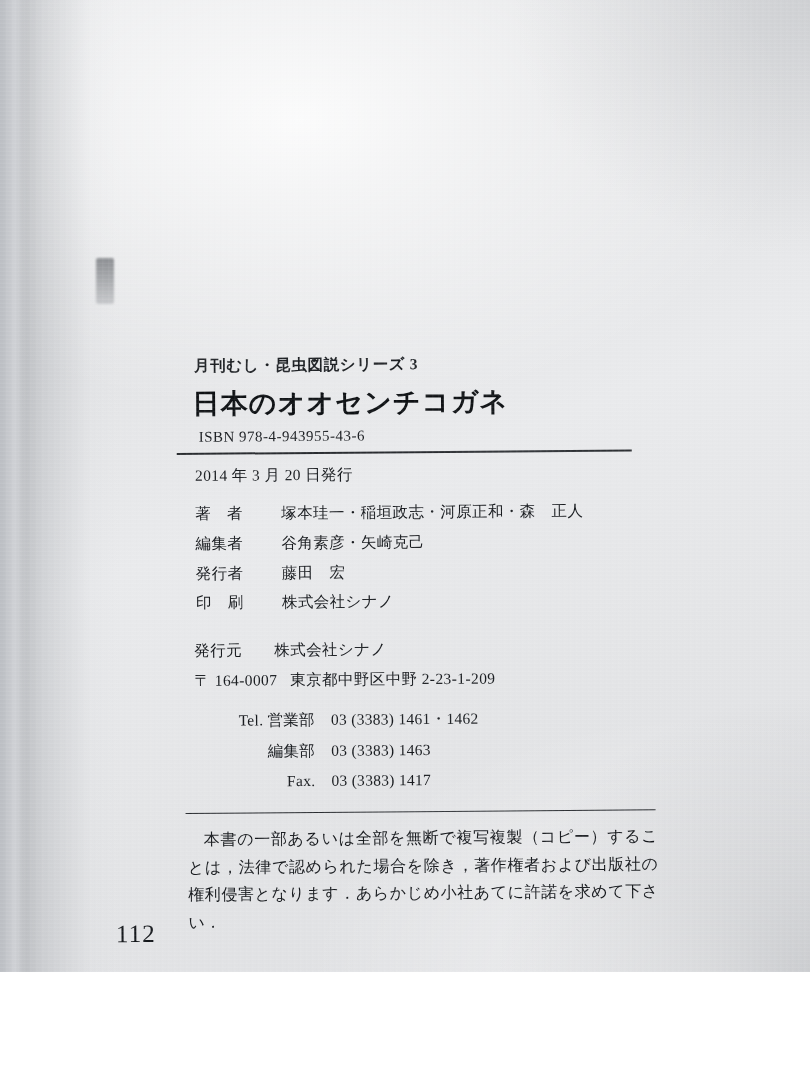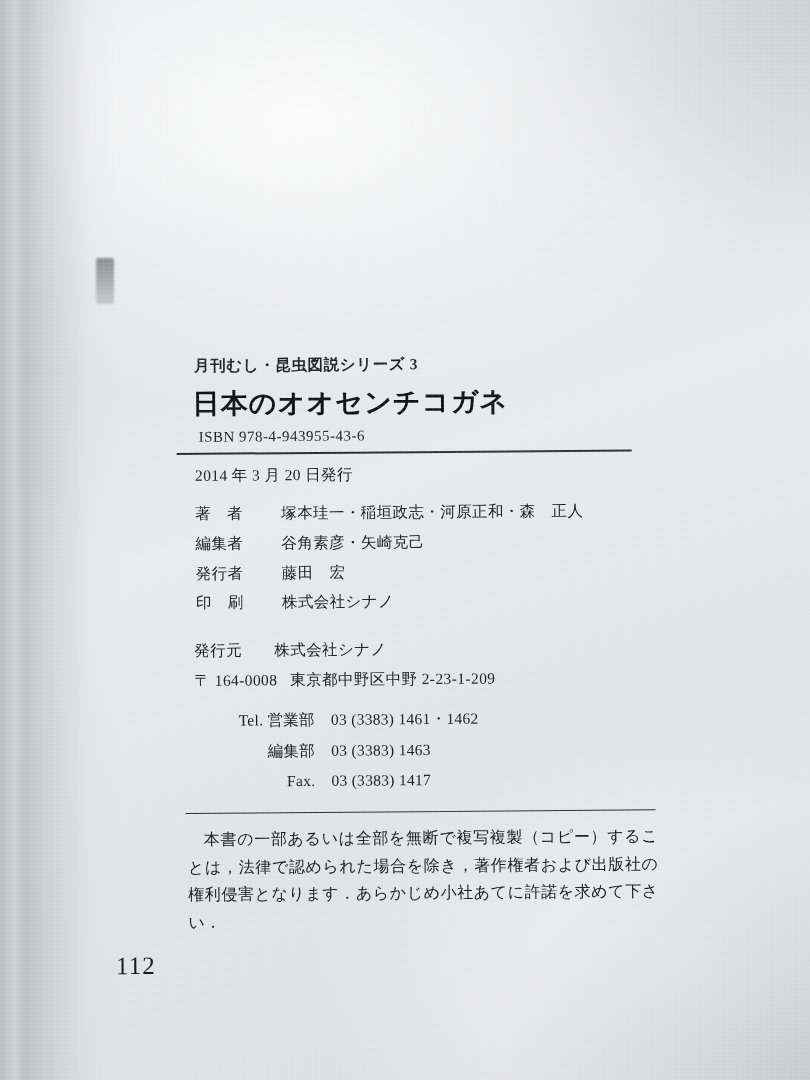--- a/index.html
+++ b/index.html
@@ -10,21 +10,21 @@
   body {
     width: 810px;
     height: 1080px;
     overflow: hidden;
     font-family: "Liberation Serif", serif;
   }
 
   #page {
     position: relative;
     width: 810px;
-    height: 1080px;
+    height: 972px;
     background: #d9dadc;
     overflow: hidden;
   }
 
   
   .paper {
     position: absolute;
     left: 0;
     top: 0;
     width: 810px;
@@ -211,21 +211,20 @@
   }
 
   .folio {
     position: absolute;
     left: 116px;
     top: 920px;
     font-size: 25px;
     letter-spacing: 1px;
     color: #14171b;
     transform: rotate(-0.45deg);
-    margin-top: 32px;
   }
 
   
   .grain {
     position: absolute;
     inset: 0;
     opacity: 0.22;
     background-image:
       repeating-linear-gradient(0deg, rgba(255,255,255,0.35) 0px, rgba(255,255,255,0) 2px, rgba(0,0,0,0.02) 3px, rgba(255,255,255,0) 4px),
       repeating-linear-gradient(90deg, rgba(255,255,255,0.25) 0px, rgba(255,255,255,0) 3px, rgba(0,0,0,0.015) 5px, rgba(255,255,255,0) 6px);
@@ -274,21 +273,21 @@
         <span class="credit-value">株式会社シナノ</span>
       </div>
     </div>
 
     <div class="publisher">
       <div>
         <span class="label">発行元</span><span>株式会社シナノ</span>
       </div>
       <div>
         <span>〒</span>
-        <span>164-0008</span>
+        <span>164-0007</span>
         &nbsp;&nbsp;<span>東京都中野区中野 2-23-1-209</span>
       </div>
     </div>
 
     <div class="contacts">
       <div class="contact-row">
         <span class="contact-label">Tel. 営業部</span>
         <span class="contact-value">03 (3383) 1461・1462</span>
       </div>
       <div class="contact-row">

